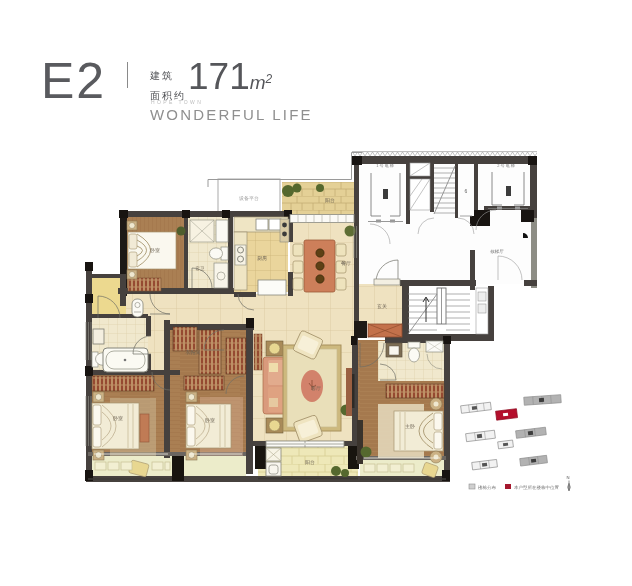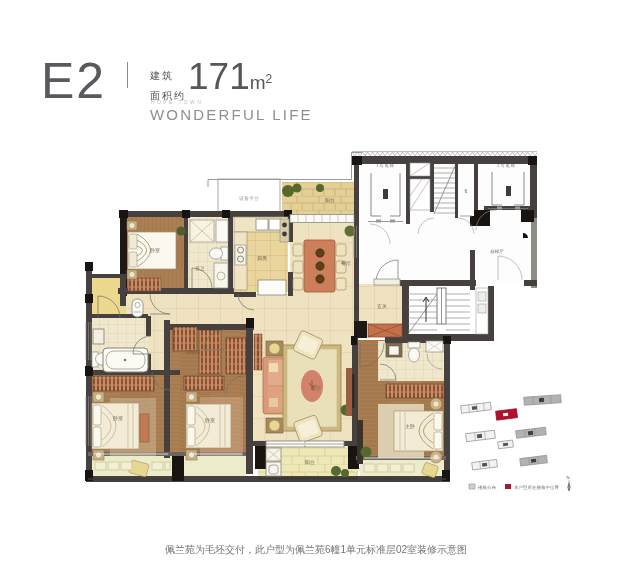--- a/index.html
+++ b/index.html
@@ -10,21 +10,21 @@
 </head>
 <body>
 <div id="page">
 
   <div class="abs" style="left:41px;top:52px;font-size:50px;color:#595a5e;letter-spacing:2px;">E2</div>
 
   <div class="abs" style="left:127px;top:62px;width:1px;height:26px;background:#8a8a8a;"></div>
 
   <div class="abs" style="left:150px;top:66px;font-size:10px;line-height:20px;color:#4f5054;letter-spacing:2px;">建筑<br>面积约</div>
 
-  <div class="abs" style="left:188px;top:56px;font-size:37px;color:#55565a;">171<span style="font-size:19px;">m<span style="font-size:12px;vertical-align:6px;">2</span></span></div>
+  <div class="abs" style="left:188px;top:56px;font-size:37px;color:#55565a;">171<span style="font-size:19px;font-style:italic;">m<span style="font-size:12px;vertical-align:6px;">2</span></span></div>
 
   <div class="abs" style="left:151px;top:99px;font-size:5px;color:#bcbcbc;letter-spacing:2.4px;">HOPE TOWN</div>
 
   <div class="abs" style="left:150px;top:106px;font-size:15px;color:#8f8f8f;letter-spacing:2.2px;">WONDERFUL LIFE</div>
 
   <svg class="abs" style="left:0;top:0" width="632" height="586" viewBox="0 0 632 586">
     <defs>
       <pattern id="wood" width="60" height="4" patternUnits="userSpaceOnUse">
         <rect width="60" height="4" fill="#aa7f53"></rect>
         <path d="M0,0H60M0,2H30" stroke="#97693f" stroke-width="0.5"></path>
@@ -762,14 +762,13 @@
 
     <text x="514" y="489" font-size="4.5" fill="#777">本户型所在楼栋中位置</text>
 
     <g stroke="#666" fill="none" stroke-width="0.7">
       <path d="M569,491 q-2.5,-3.5 0,-8 q2.5,4.5 0,8 z" fill="#999"></path>
       <path d="M569,483 v-2.5"></path>
       <text x="566.5" y="479" font-size="4.2" fill="#555" stroke="none">N</text>
     </g>
   </svg>
 
-  <div class="abs" style="left:0;top:543px;width:632px;text-align:center;font-size:10px;color:#737373;">佩兰苑为毛坯交付，此户型为佩兰苑6幢1单元标准层02室装修示意图</div>
 </div>
 
 </body></html>

